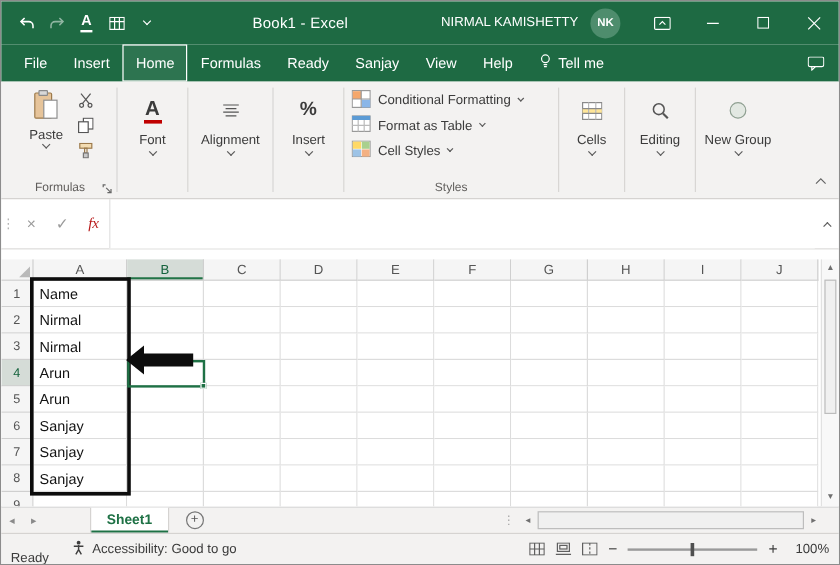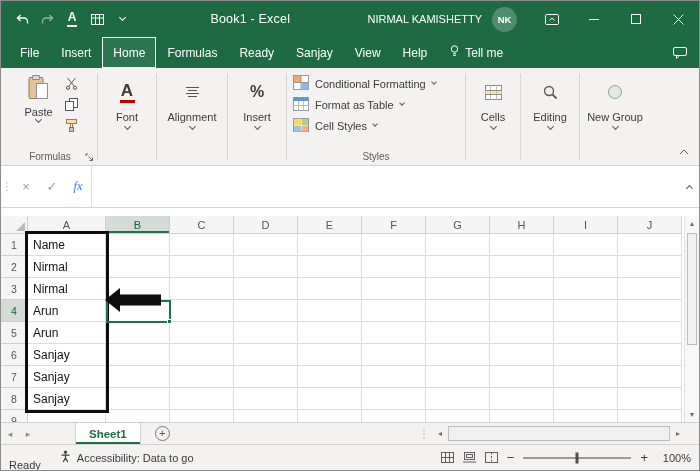--- a/index.html
+++ b/index.html
@@ -50,21 +50,21 @@
   .chev{display:inline-block;width:5px;height:5px;border-right:1.3px solid #5a5a5a;border-bottom:1.3px solid #5a5a5a;transform:rotate(45deg);margin-top:-3px;}
   .chev.white{border-color:#fff;}
   .chev.sm{width:4px;height:4px;}
 
   
   .formula-bar{height:42px;background:#fff;border-bottom:1px solid #d5d3d1;display:flex;align-items:stretch;flex:0 0 auto;}
   .name-box{width:88px;border-right:1px solid #d5d3d1;display:flex;align-items:center;padding:0 8px;font-size:12px;color:#222;}
   .name-box .chev{margin-left:auto;}
   .fb-grip{width:12px;display:flex;align-items:center;justify-content:center;color:#b5b5b5;font-size:11px;}
   .fb-btn{width:26px;display:flex;align-items:center;justify-content:center;font-size:13px;color:#9b9b9b;}
-  .fb-btn.fx{color:#3b82f6;font-size:12.5px;font-style:italic;font-family:"Liberation Serif",serif;}
+  .fb-btn.fx{color:#b91c1c;font-size:12.5px;font-style:italic;font-family:"Liberation Serif",serif;}
   .fb-input{flex:1;border-left:1px solid #e1e1e1;background:#fff;font-size:12px;padding:4px 6px;color:#222;}
   .fb-expand{width:20px;display:flex;align-items:center;justify-content:center;}
   .chev.up{transform:rotate(-135deg);margin-top:3px;}
   .spacer{height:8px;background:#fff;flex:0 0 auto;}
 
   
   .sheet-area{flex:1;position:relative;overflow:hidden;background:#fff;}
   .grid-head{display:flex;height:18px;width:681px;}
   .corner{width:27px;height:18px;background:#f5f5f5;border-right:1px solid #cfcfcf;border-bottom:1px solid #cfcfcf;position:relative;}
   .corner-tri{position:absolute;right:2px;bottom:2px;width:0;height:0;border-left:9px solid transparent;border-bottom:9px solid #b9b9b9;}
@@ -521,21 +521,21 @@
     </div>
   </div>
 
   <div class="status-bar">
     <span class="sb-ready">Ready</span>
     <span class="acc">
       <span><svg width="13" height="13" viewBox="0 0 13 13">
             <circle cx="6.5" cy="2.2" r="1.6" fill="#3f3f3f"></circle>
             <path d="M6.5 4.2 V8 M2.5 5.2 H10.5 M6.5 8 L4.2 12 M6.5 8 L8.8 12" stroke="#3f3f3f" fill="none" stroke-width="1.2"></path>
           </svg></span>
-      <span>Accessibility: Data to go</span>
+      <span>Accessibility: Good to go</span>
     </span>
     <div class="status-right">
       <span class="view-btn">
           <svg width="13" height="11" viewBox="0 0 13 11" stroke="#5f5f5f" fill="none">
             <rect x="0.5" y="0.5" width="12" height="10"></rect>
             <line x1="4.5" y1="0.5" x2="4.5" y2="10.5"></line>
             <line x1="8.5" y1="0.5" x2="8.5" y2="10.5"></line>
             <line x1="0.5" y1="5.5" x2="12.5" y2="5.5"></line>
           </svg>
         </span>

